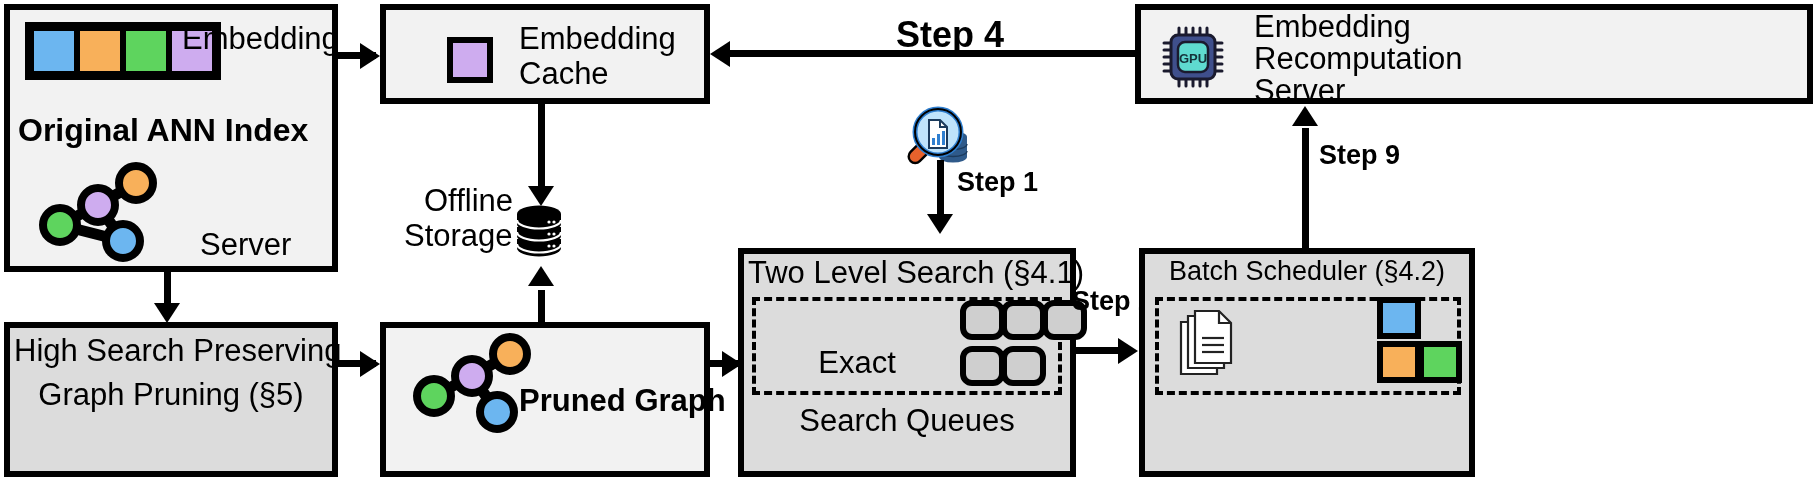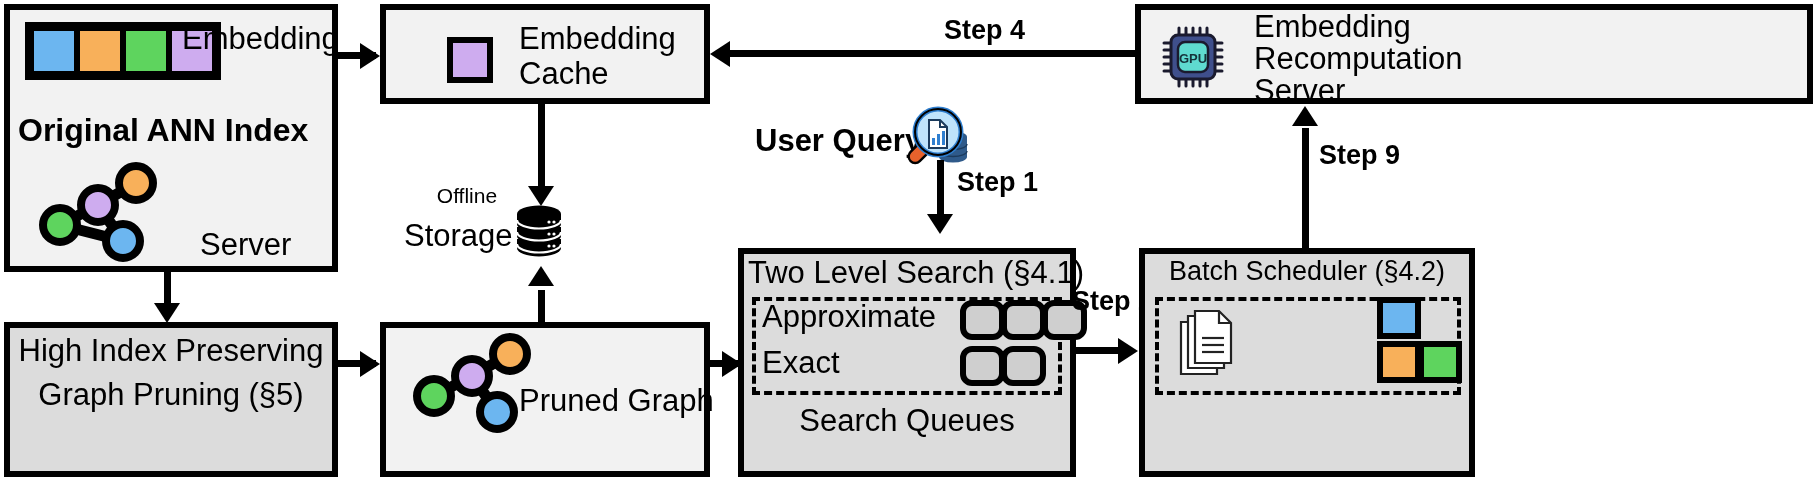--- a/index.html
+++ b/index.html
@@ -65,35 +65,35 @@
       <circle cx="85" cy="76" r="17" fill="#6cb6f0" stroke="#000" stroke-width="8"></circle>
     </svg>
   </div>
 
   <div class="lbl" style="left:200px;top:228px;font-size:31px;">Server</div>
 
   <div class="vline" style="left:164px;top:272px;height:35px;"></div>
   <div class="arrowD" style="left:154px;top:303px;"></div>
 
   <div class="box gray" style="left:4px;top:322px;width:334px;height:155px;"></div>
-  <div class="lbl" style="left:14px;top:334px;width:314px;text-align:center;font-size:31px;">High Index Preserving</div>
+  <div class="lbl" style="left:14px;top:334px;width:314px;text-align:center;font-size:31px;">High Search Preserving</div>
   <div class="lbl" style="left:14px;top:378px;width:314px;text-align:center;font-size:31px;">Graph Pruning (§5)</div>
 
   <div class="hline" style="left:338px;top:52px;width:38px;"></div>
   <div class="arrowR" style="left:360px;top:43px;"></div>
 
   <div class="box light" style="left:380px;top:4px;width:330px;height:100px;"></div>
   <div class="sqchip" style="left:447px;top:37px;width:46px;height:46px;background:#ceacef;"></div>
   <div class="lbl" style="left:519px;top:22px;font-size:31px;">Embedding</div>
   <div class="lbl" style="left:519px;top:57px;font-size:31px;">Cache</div>
 
   <div class="vline" style="left:538px;top:104px;height:86px;"></div>
   <div class="arrowD" style="left:528px;top:186px;"></div>
 
-  <div class="lbl" style="left:424px;top:184px;width:86px;text-align:center;font-size:21px;">Offline</div>
+  <div class="lbl" style="left:424px;top:184px;width:86px;text-align:right;font-size:31px;">Offline</div>
   <div class="lbl" style="left:404px;top:219px;width:106px;text-align:right;font-size:31px;">Storage</div>
 
   <div class="svgwrap" style="left:516px;top:205px;">
     <svg width="46" height="55" viewBox="0 0 46 55">
       <g fill="#000">
         <ellipse cx="23" cy="9" rx="22" ry="8.5"></ellipse>
         <rect x="1" y="9" width="44" height="10"></rect>
         <ellipse cx="23" cy="19" rx="22" ry="8.5"></ellipse>
         <rect x="1" y="22" width="44" height="9"></rect>
         <ellipse cx="23" cy="31" rx="22" ry="8.5"></ellipse>
@@ -132,23 +132,22 @@
         <line x1="60" y1="40" x2="98" y2="18"></line>
         <line x1="60" y1="40" x2="85" y2="76"></line>
       </g>
       <circle cx="98" cy="18" r="17" fill="#f8b05a" stroke="#000" stroke-width="8"></circle>
       <circle cx="60" cy="40" r="17" fill="#ceacef" stroke="#000" stroke-width="8"></circle>
       <circle cx="22" cy="60" r="17" fill="#5ed45e" stroke="#000" stroke-width="8"></circle>
       <circle cx="85" cy="76" r="17" fill="#6cb6f0" stroke="#000" stroke-width="8"></circle>
     </svg>
   </div>
 
-  <div class="lbl" style="left:519px;top:384px;font-size:31px;">Pruned Graph</div>
-
-  <div class="lbl bold" style="left:755px;top:124px;font-size:31px;">User Query</div>
+  <div class="lbl" style="left:519px;top:384px;font-size:31px;font-weight:bold;">Pruned Graph</div>
+
 
   <div class="svgwrap" style="left:902px;top:104px;">
     <svg width="74" height="72" viewBox="0 0 74 72">
 
       <g transform="translate(36,26)">
         <g fill="#2f5a8a">
           <ellipse cx="15" cy="7" rx="14" ry="5.5"></ellipse>
           <rect x="1" y="7" width="28" height="20"></rect>
           <ellipse cx="15" cy="27" rx="14" ry="5.5"></ellipse>
         </g>
@@ -178,26 +177,25 @@
   <div class="lbl bold" style="left:957px;top:167px;font-size:27px;">Step 1</div>
 
   <div class="hline" style="left:710px;top:360px;width:32px;"></div>
   <div class="arrowR" style="left:722px;top:351px;"></div>
 
   <div class="box gray" style="left:738px;top:248px;width:338px;height:229px;"></div>
   <div class="lbl" style="left:748px;top:256px;width:318px;text-align:center;font-size:31px;">Two Level Search (§4.1)</div>
 
   <div class="dashbox" style="left:752px;top:297px;width:310px;height:98px;"></div>
 
-  <div class="lbl" style="left:762px;top:300px;font-size:31px;">Approximate</div>
   <div class="qcell" style="left:960px;top:300px;width:45px;height:40px;"></div>
   <div class="qcell" style="left:1001px;top:300px;width:45px;height:40px;"></div>
   <div class="qcell" style="left:1042px;top:300px;width:45px;height:40px;"></div>
 
-  <div class="lbl" style="left:762px;top:346px;width:190px;text-align:left;font-size:31px;">Exact</div>
+  <div class="lbl" style="left:762px;top:346px;width:190px;text-align:center;font-size:31px;">Exact</div>
   <div class="qcell" style="left:960px;top:346px;width:45px;height:40px;"></div>
   <div class="qcell" style="left:1001px;top:346px;width:45px;height:40px;"></div>
 
   <div class="lbl" style="left:748px;top:404px;width:318px;text-align:center;font-size:31px;">Search Queues</div>
 
   <div class="hline" style="left:1076px;top:347px;width:52px;"></div>
   <div class="arrowR" style="left:1118px;top:338px;"></div>
   <div class="lbl bold" style="left:1072px;top:286px;font-size:27px;">Step 2</div>
 
   <div class="box gray" style="left:1139px;top:248px;width:336px;height:229px;"></div>
@@ -262,15 +260,15 @@
       <text x="31" y="37" text-anchor="middle" font-family="'Liberation Sans',sans-serif" font-size="13" font-weight="bold" fill="#15323a">GPU</text>
     </svg>
   </div>
 
   <div class="lbl" style="left:1254px;top:10px;font-size:31px;">Embedding</div>
   <div class="lbl" style="left:1254px;top:42px;font-size:31px;">Recomputation</div>
   <div class="lbl" style="left:1254px;top:74px;font-size:31px;">Server</div>
 
   <div class="hline" style="left:730px;top:50px;width:405px;"></div>
   <div class="arrowL" style="left:710px;top:41px;"></div>
-  <div class="lbl bold" style="left:896px;top:15px;font-size:27px;margin-left:48px;">Step 4</div>
+  <div class="lbl bold" style="left:896px;top:15px;font-size:36px;">Step 4</div>
 
 </div>
 
 </body></html>

